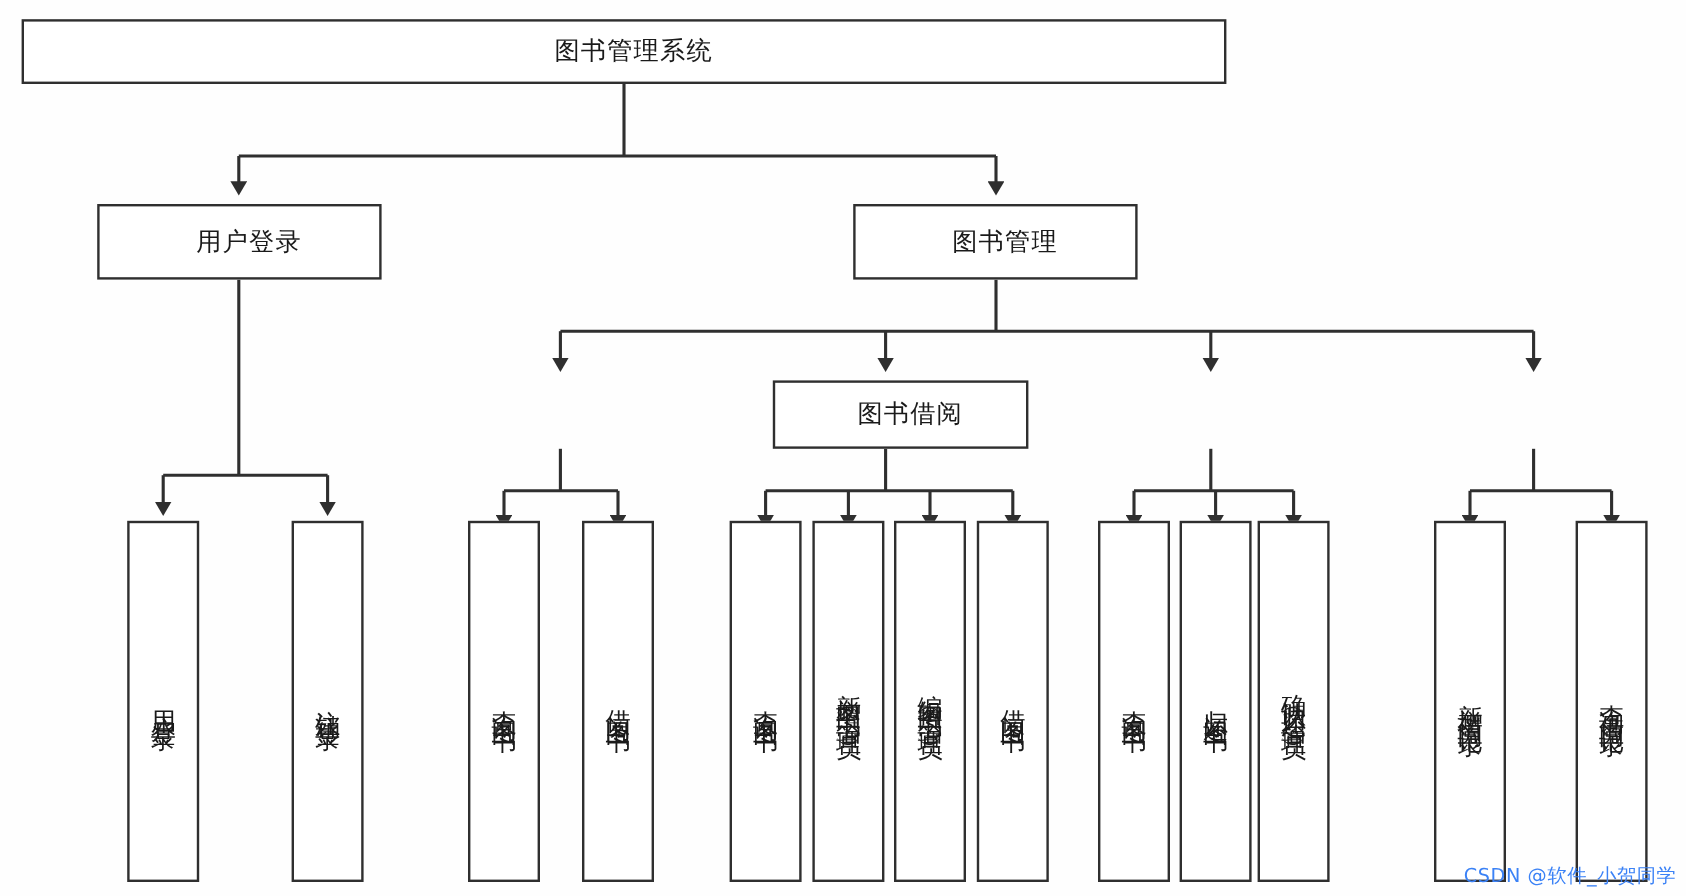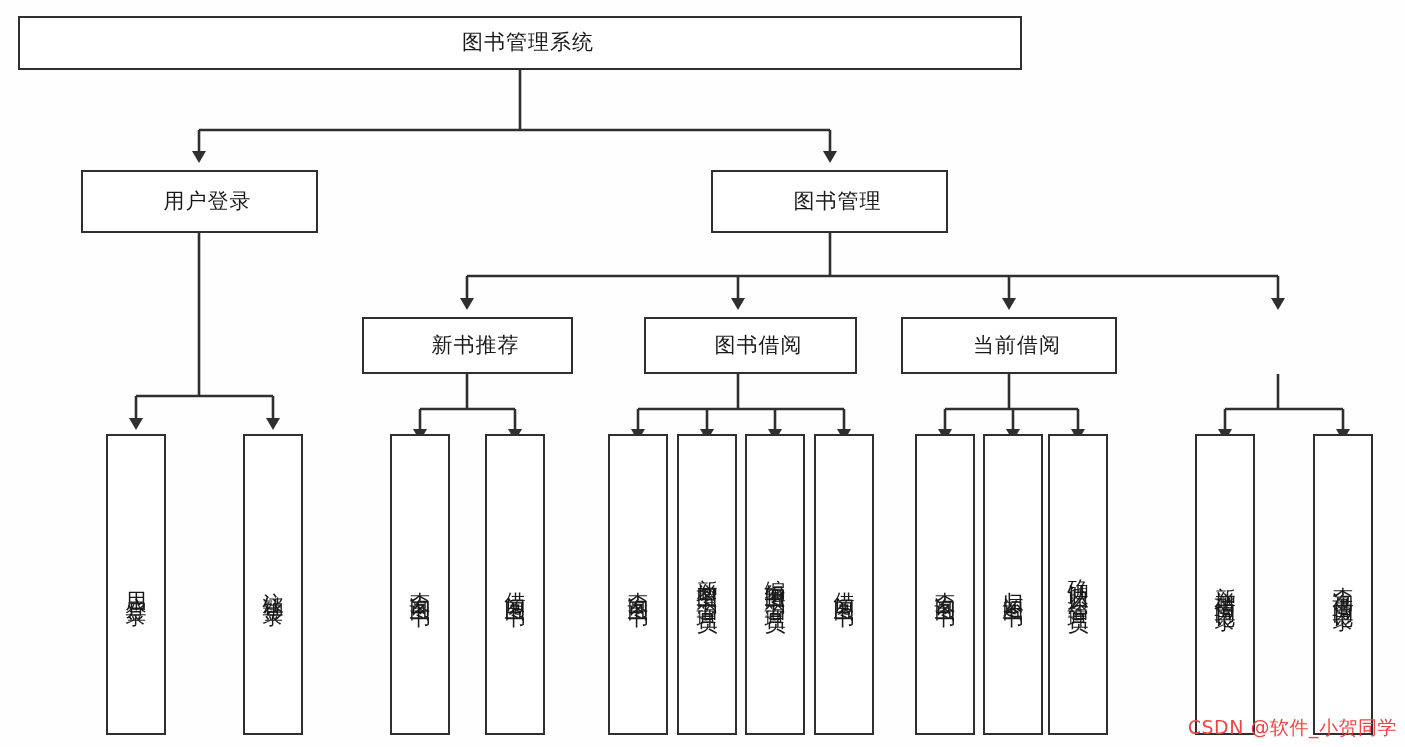--- a/index.html
+++ b/index.html
@@ -63,22 +63,22 @@
     stroke-width: 2.6;
     fill: none;
   }
   .arrowhead {
     fill: #2f2f2f;
   }
   .watermark {
     position: absolute;
     right: 8px;
     bottom: 6px;
-    font-size: 19px;
-    color: #ef4444;
+    font-size: 16px;
+    color: #3b82f6;
     letter-spacing: 0.5px;
     white-space: nowrap;
   }
 </style>
 </head>
 <body>
 
 <div id="canvas">
 
   <svg class="links" viewBox="0 0 1405 747">
@@ -135,31 +135,25 @@
   </div>
 
   <div class="node horiz" style="left:81px; top:170px; width:237px; height:63px;">
     <span>用户登录</span>
   </div>
 
   <div class="node horiz" style="left:711px; top:170px; width:237px; height:63px;">
     <span>图书管理</span>
   </div>
 
-  <div class="node horiz" style="left:362px; top:317px; width:211px; height:57px;">
-    <span>新书推荐</span>
-  </div>
 
   <div class="node horiz" style="left:632px; top:317px; width:213px; height:57px;margin-left:12px;">
     <span>图书借阅</span>
   </div>
 
-  <div class="node horiz" style="left:901px; top:317px; width:216px; height:57px;">
-    <span>当前借阅</span>
-  </div>
 
 
   <div class="node vert" style="left:106px; top:434px; width:60px; height:301px;">
     <span>用户登录</span>
   </div>
 
   <div class="node vert" style="left:243px; top:434px; width:60px; height:301px;">
     <span>注销登录</span>
   </div>
 

